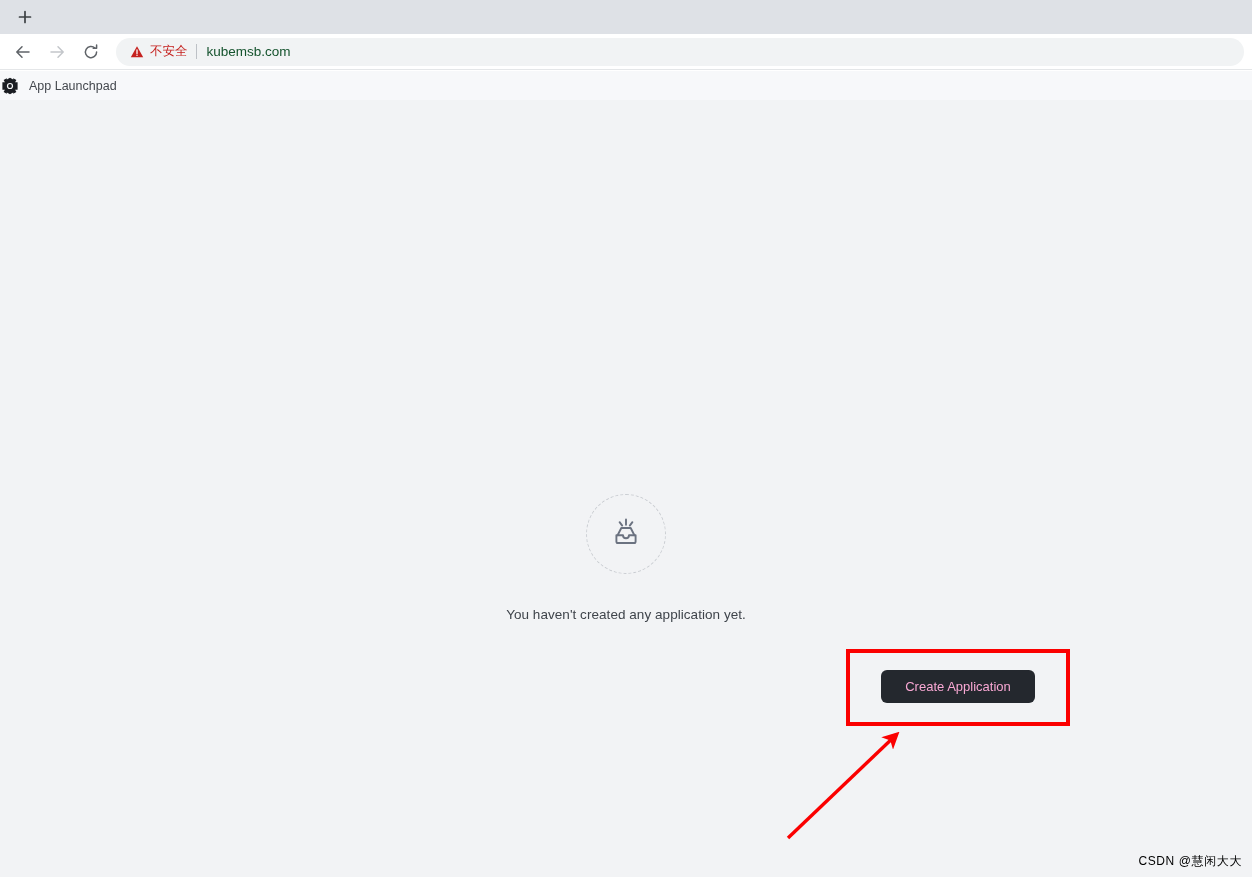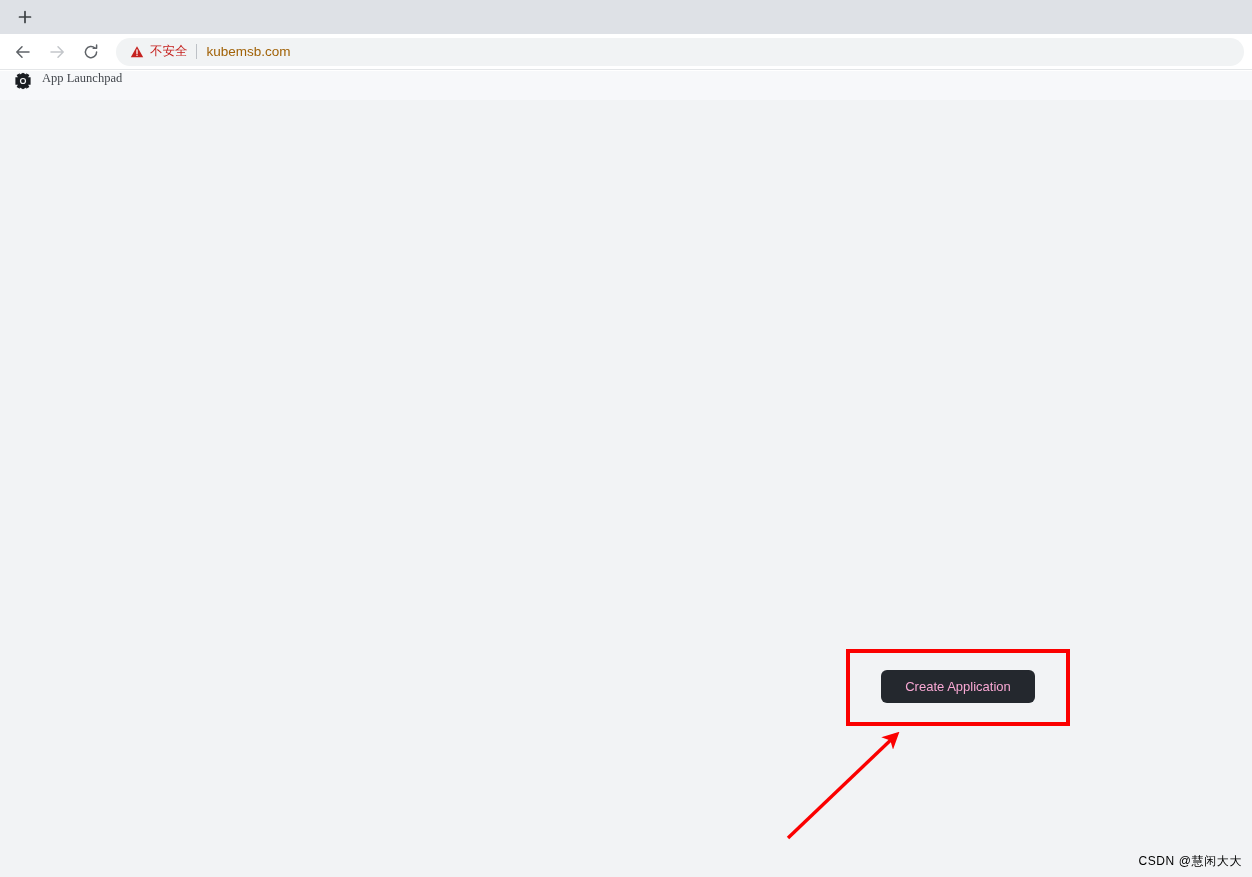--- a/index.html
+++ b/index.html
@@ -94,38 +94,36 @@
     margin-right: 8px;
     white-space: nowrap;
   }
   .omni-divider {
     width: 1px; height: 15px;
     background: #bdc1c6;
     margin-right: 10px;
   }
   .omni-url {
     font-size: 13.5px;
-    color: #a16207;
+    color: #14532d;
   }
 
   
   .page {
     position: absolute;
     top: 71px; left: 0;
     width: 1252px;
     height: 806px;
     background: #f2f3f5;
   }
   .app-header {
     height: 29px;
     background: #f7f8fa;
     display: flex;
-    align-items: flex-start;
-    padding-left: 13px;
-    font-family: Liberation Serif, serif;
+    align-items: center;
   }
   .app-logo { width: 19px; height: 19px; display: flex; align-items: center; justify-content: center; }
   .app-header-title {
     margin-left: 10px;
     font-size: 12.5px;
     color: #44484e;
   }
 
   .content {
     position: relative;
@@ -254,20 +252,36 @@
           <path d="M9 0.7 12.2 2.6 12.2 1.2 15.4 3.1 14.1 5.3 16.6 5.3 16.6 9 16.6 12.7 14.1 12.7 15.4 14.9 12.2 16.8 12.2 15.4 9 17.3 5.8 15.4 5.8 16.8 2.6 14.9 3.9 12.7 1.4 12.7 1.4 9 1.4 5.3 3.9 5.3 2.6 3.1 5.8 1.2 5.8 2.6z" fill="#1a1d22"></path>
           <circle cx="9" cy="9" r="3.1" fill="#f7f8fa"></circle>
           <circle cx="9" cy="9" r="1.9" fill="#1a1d22"></circle>
         </svg>
       </span>
       <span class="app-header-title">App Launchpad</span>
     </div>
 
     <div class="content">
 
+      <div class="empty-wrap">
+        <div class="empty-circle">
+          <span>
+            <svg width="40" height="40" viewBox="0 0 40 40" aria-hidden="true">
+              <g stroke="#6b7280" stroke-width="1.9" fill="none" stroke-linecap="round" stroke-linejoin="round">
+                <path d="M20 7.5v5.2"></path>
+                <path d="M13.6 10.2l2.6 3.4"></path>
+                <path d="M26.4 10.2l-2.6 3.4"></path>
+                <path d="M11.6 23.2 15.3 16h9.4l3.7 7.2"></path>
+                <path d="M10.4 23.2h6.6a3 3 0 0 0 6 0h6.6v6.2a1.6 1.6 0 0 1-1.6 1.6H12a1.6 1.6 0 0 1-1.6-1.6z"></path>
+              </g>
+            </svg>
+          </span>
+        </div>
+        <div class="empty-text">You haven't created any application yet.</div>
+      </div>
 
       <button class="create-btn">Create Application</button>
 
       <div class="anno-box"></div>
 
       <div class="anno-arrow">
         <svg width="150" height="130" viewBox="0 0 150 130" aria-hidden="true">
           <defs>
             <marker id="ah" markerWidth="5" markerHeight="5" refX="3.6" refY="2.5" orient="auto">
               <path d="M0,0 L5,2.5 L0,5 L1.3,2.5 z" fill="#fb0000"></path>

